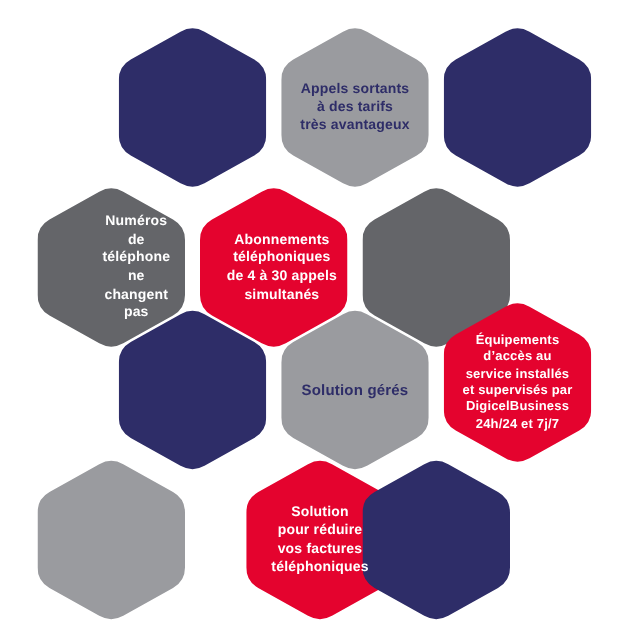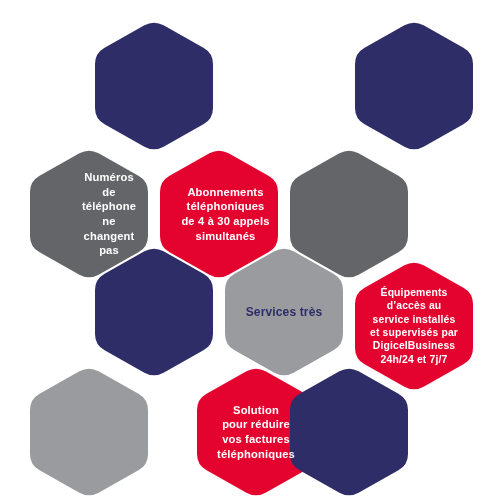--- a/index.html
+++ b/index.html
@@ -53,20 +53,28 @@
 </head>
 <body>
 
 <div id="canvas">
     <div class="hex" style="left: 95px; top: 20px;">
       <svg class="shape" viewBox="0 0 118 132" preserveAspectRatio="none">
         <path d="M49.40,5.37 Q59.00,0.00 68.60,5.37 L108.40,27.63 Q118.00,33.00 118.00,44.00 L118.00,88.00 Q118.00,99.00 108.40,104.37 L68.60,126.63 Q59.00,132.00 49.40,126.63 L9.60,104.37 Q0.00,99.00 0.00,88.00 L0.00,44.00 Q0.00,33.00 9.60,27.63 Z" fill="#2e2d68"></path>
       </svg>
       <div class="label "></div>
     </div>
+    <div class="hex" style="left: 225px; top: 20px;">
+      <svg class="shape" viewBox="0 0 118 132" preserveAspectRatio="none">
+        <path d="M49.40,5.37 Q59.00,0.00 68.60,5.37 L108.40,27.63 Q118.00,33.00 118.00,44.00 L118.00,88.00 Q118.00,99.00 108.40,104.37 L68.60,126.63 Q59.00,132.00 49.40,126.63 L9.60,104.37 Q0.00,99.00 0.00,88.00 L0.00,44.00 Q0.00,33.00 9.60,27.63 Z" fill="#9a9b9f"></path>
+      </svg>
+      <div class="label on-lightgray">Appels sortants
+à des tarifs
+très avantageux</div>
+    </div>
     <div class="hex" style="left: 355px; top: 20px;">
       <svg class="shape" viewBox="0 0 118 132" preserveAspectRatio="none">
         <path d="M49.40,5.37 Q59.00,0.00 68.60,5.37 L108.40,27.63 Q118.00,33.00 118.00,44.00 L118.00,88.00 Q118.00,99.00 108.40,104.37 L68.60,126.63 Q59.00,132.00 49.40,126.63 L9.60,104.37 Q0.00,99.00 0.00,88.00 L0.00,44.00 Q0.00,33.00 9.60,27.63 Z" fill="#2e2d68"></path>
       </svg>
       <div class="label "></div>
     </div>
     <div class="hex" style="left: 30px; top: 148px;">
       <svg class="shape" viewBox="0 0 118 132" preserveAspectRatio="none">
         <path d="M49.40,5.37 Q59.00,0.00 68.60,5.37 L108.40,27.63 Q118.00,33.00 118.00,44.00 L118.00,88.00 Q118.00,99.00 108.40,104.37 L68.60,126.63 Q59.00,132.00 49.40,126.63 L9.60,104.37 Q0.00,99.00 0.00,88.00 L0.00,44.00 Q0.00,33.00 9.60,27.63 Z" fill="#646569"></path>
       </svg>
@@ -92,23 +100,23 @@
     <div class="hex" style="left: 95px; top: 246px;">
       <svg class="shape" viewBox="0 0 118 132" preserveAspectRatio="none">
         <path d="M49.40,5.37 Q59.00,0.00 68.60,5.37 L108.40,27.63 Q118.00,33.00 118.00,44.00 L118.00,88.00 Q118.00,99.00 108.40,104.37 L68.60,126.63 Q59.00,132.00 49.40,126.63 L9.60,104.37 Q0.00,99.00 0.00,88.00 L0.00,44.00 Q0.00,33.00 9.60,27.63 Z" fill="#2e2d68"></path>
       </svg>
       <div class="label "></div>
     </div>
     <div class="hex" style="left: 225px; top: 246px;">
       <svg class="shape" viewBox="0 0 118 132" preserveAspectRatio="none">
         <path d="M49.40,5.37 Q59.00,0.00 68.60,5.37 L108.40,27.63 Q118.00,33.00 118.00,44.00 L118.00,88.00 Q118.00,99.00 108.40,104.37 L68.60,126.63 Q59.00,132.00 49.40,126.63 L9.60,104.37 Q0.00,99.00 0.00,88.00 L0.00,44.00 Q0.00,33.00 9.60,27.63 Z" fill="#9a9b9f"></path>
       </svg>
-      <div class="label on-lightgray single">Services très</div>
+      <div class="label on-lightgray single">Solution gérés</div>
     </div>
-    <div class="hex" style="left: 355px; top: 260px;">
+    <div class="hex" style="left: 355px; top: 240px;">
       <svg class="shape" viewBox="0 0 118 132" preserveAspectRatio="none">
         <path d="M49.40,5.37 Q59.00,0.00 68.60,5.37 L108.40,27.63 Q118.00,33.00 118.00,44.00 L118.00,88.00 Q118.00,99.00 108.40,104.37 L68.60,126.63 Q59.00,132.00 49.40,126.63 L9.60,104.37 Q0.00,99.00 0.00,88.00 L0.00,44.00 Q0.00,33.00 9.60,27.63 Z" fill="#e4032e"></path>
       </svg>
       <div class="label on-red small">Équipements
 d’accès au
 service installés
 et supervisés par
 DigicelBusiness
 24h/24 et 7j/7</div>
     </div>

